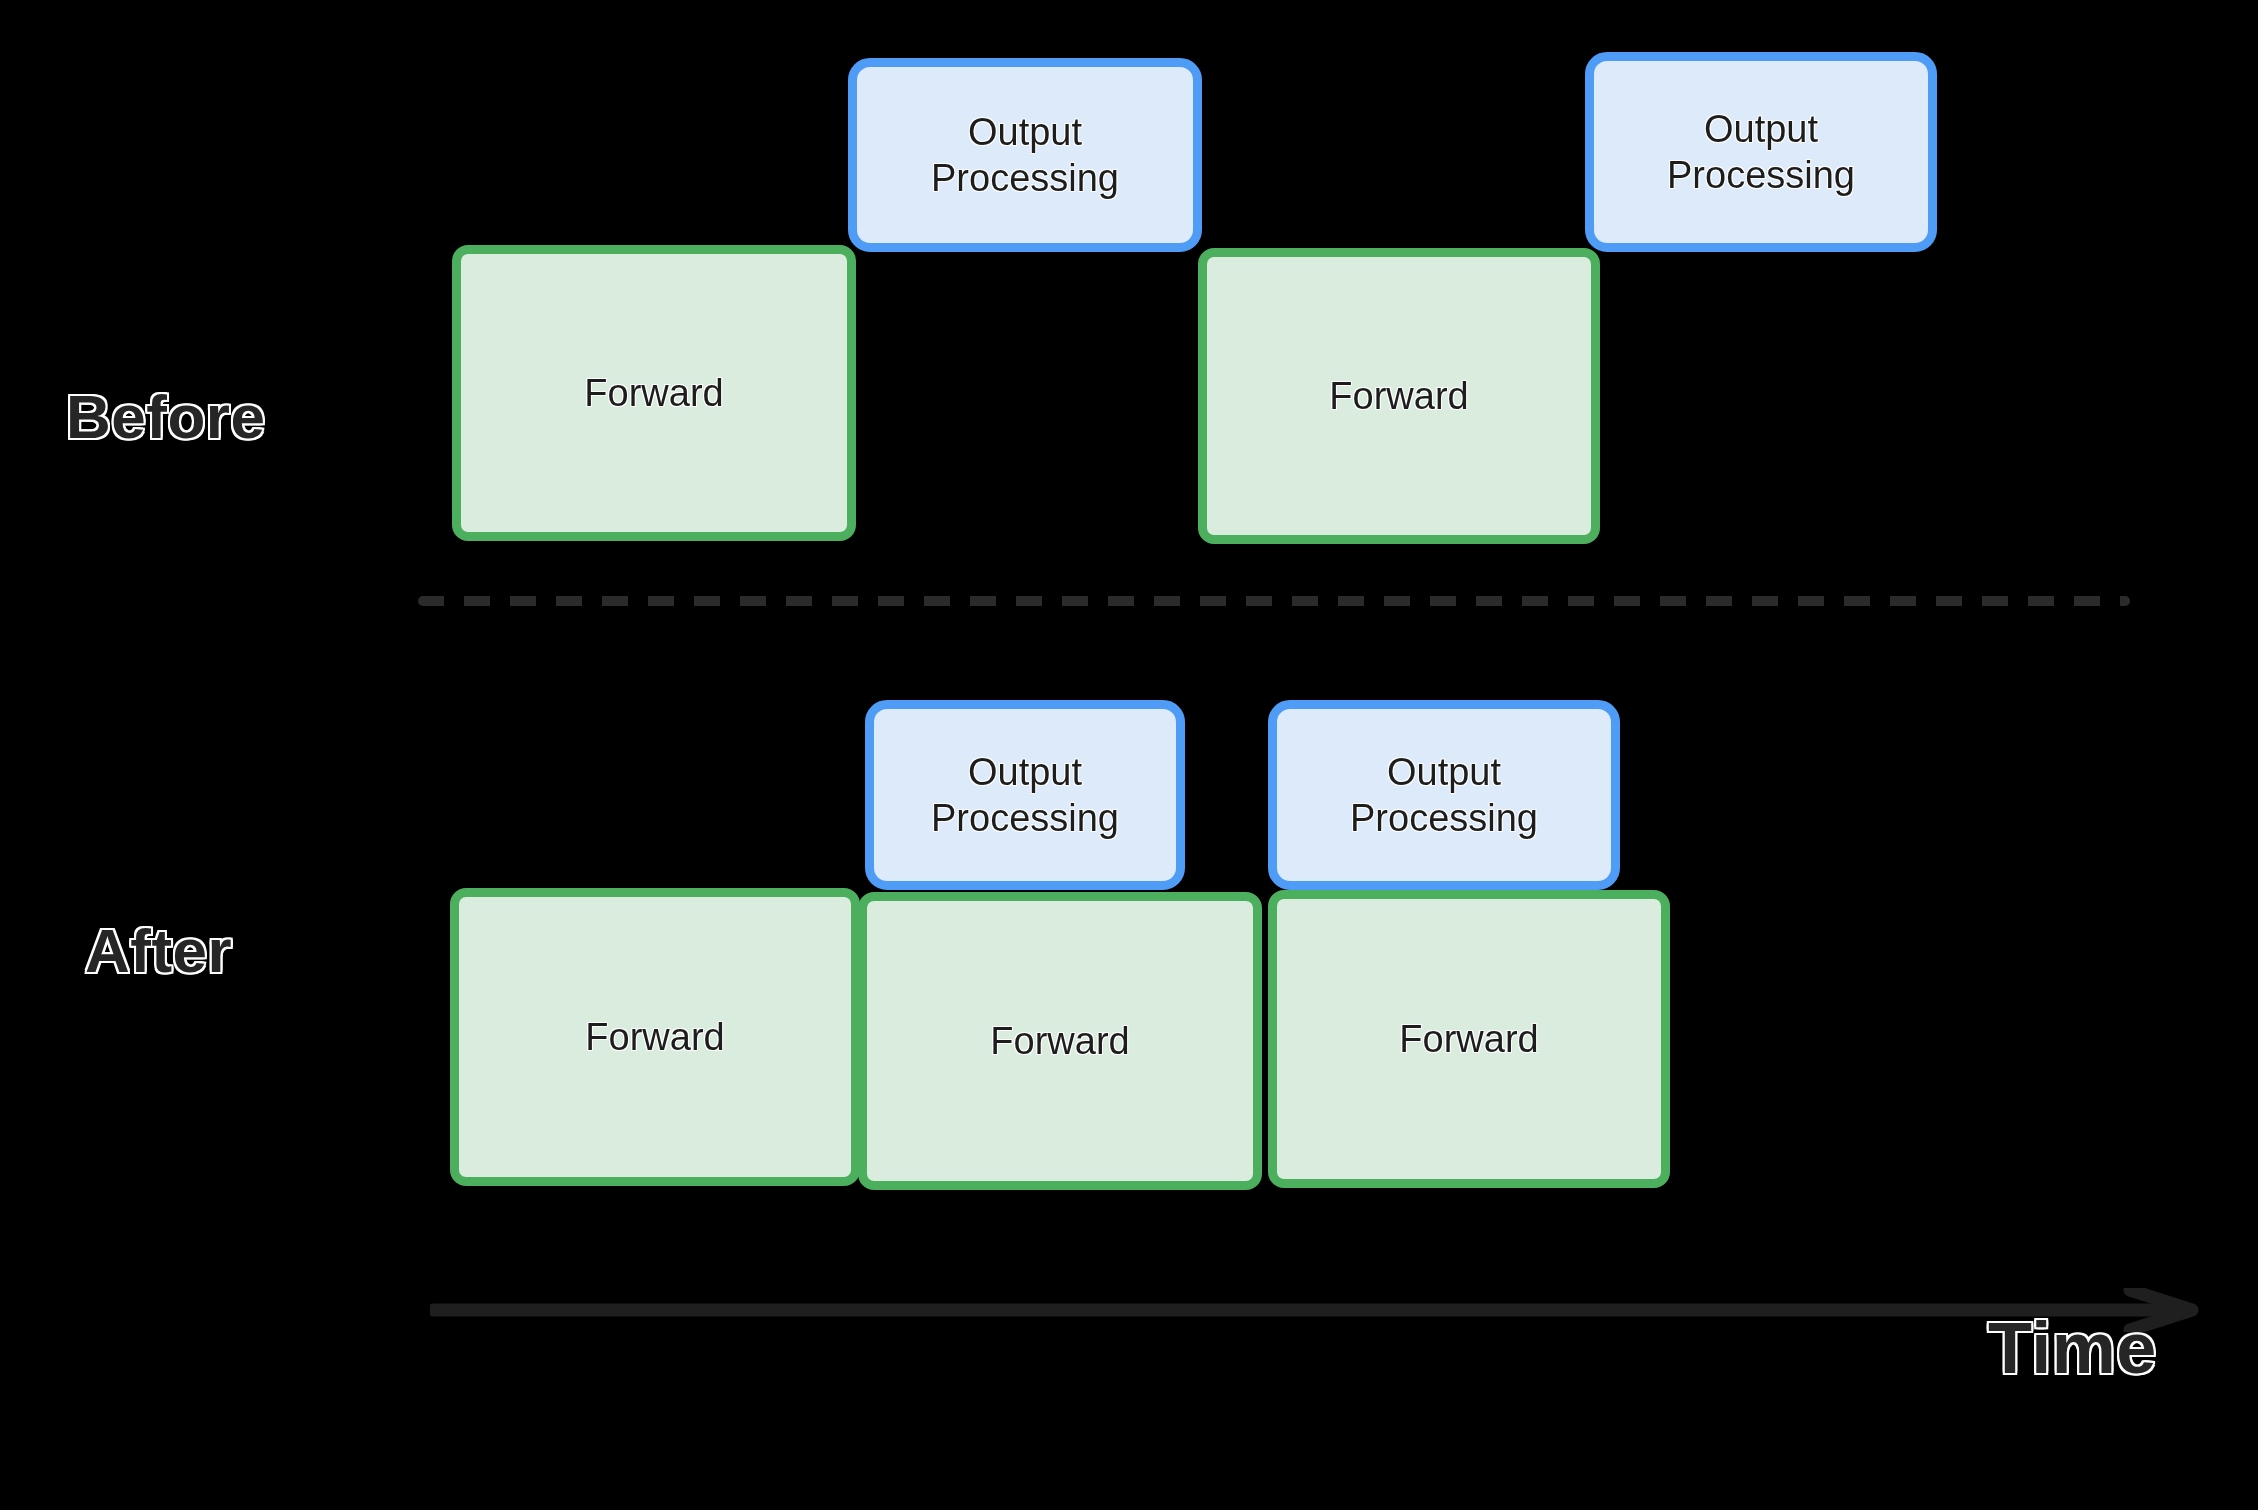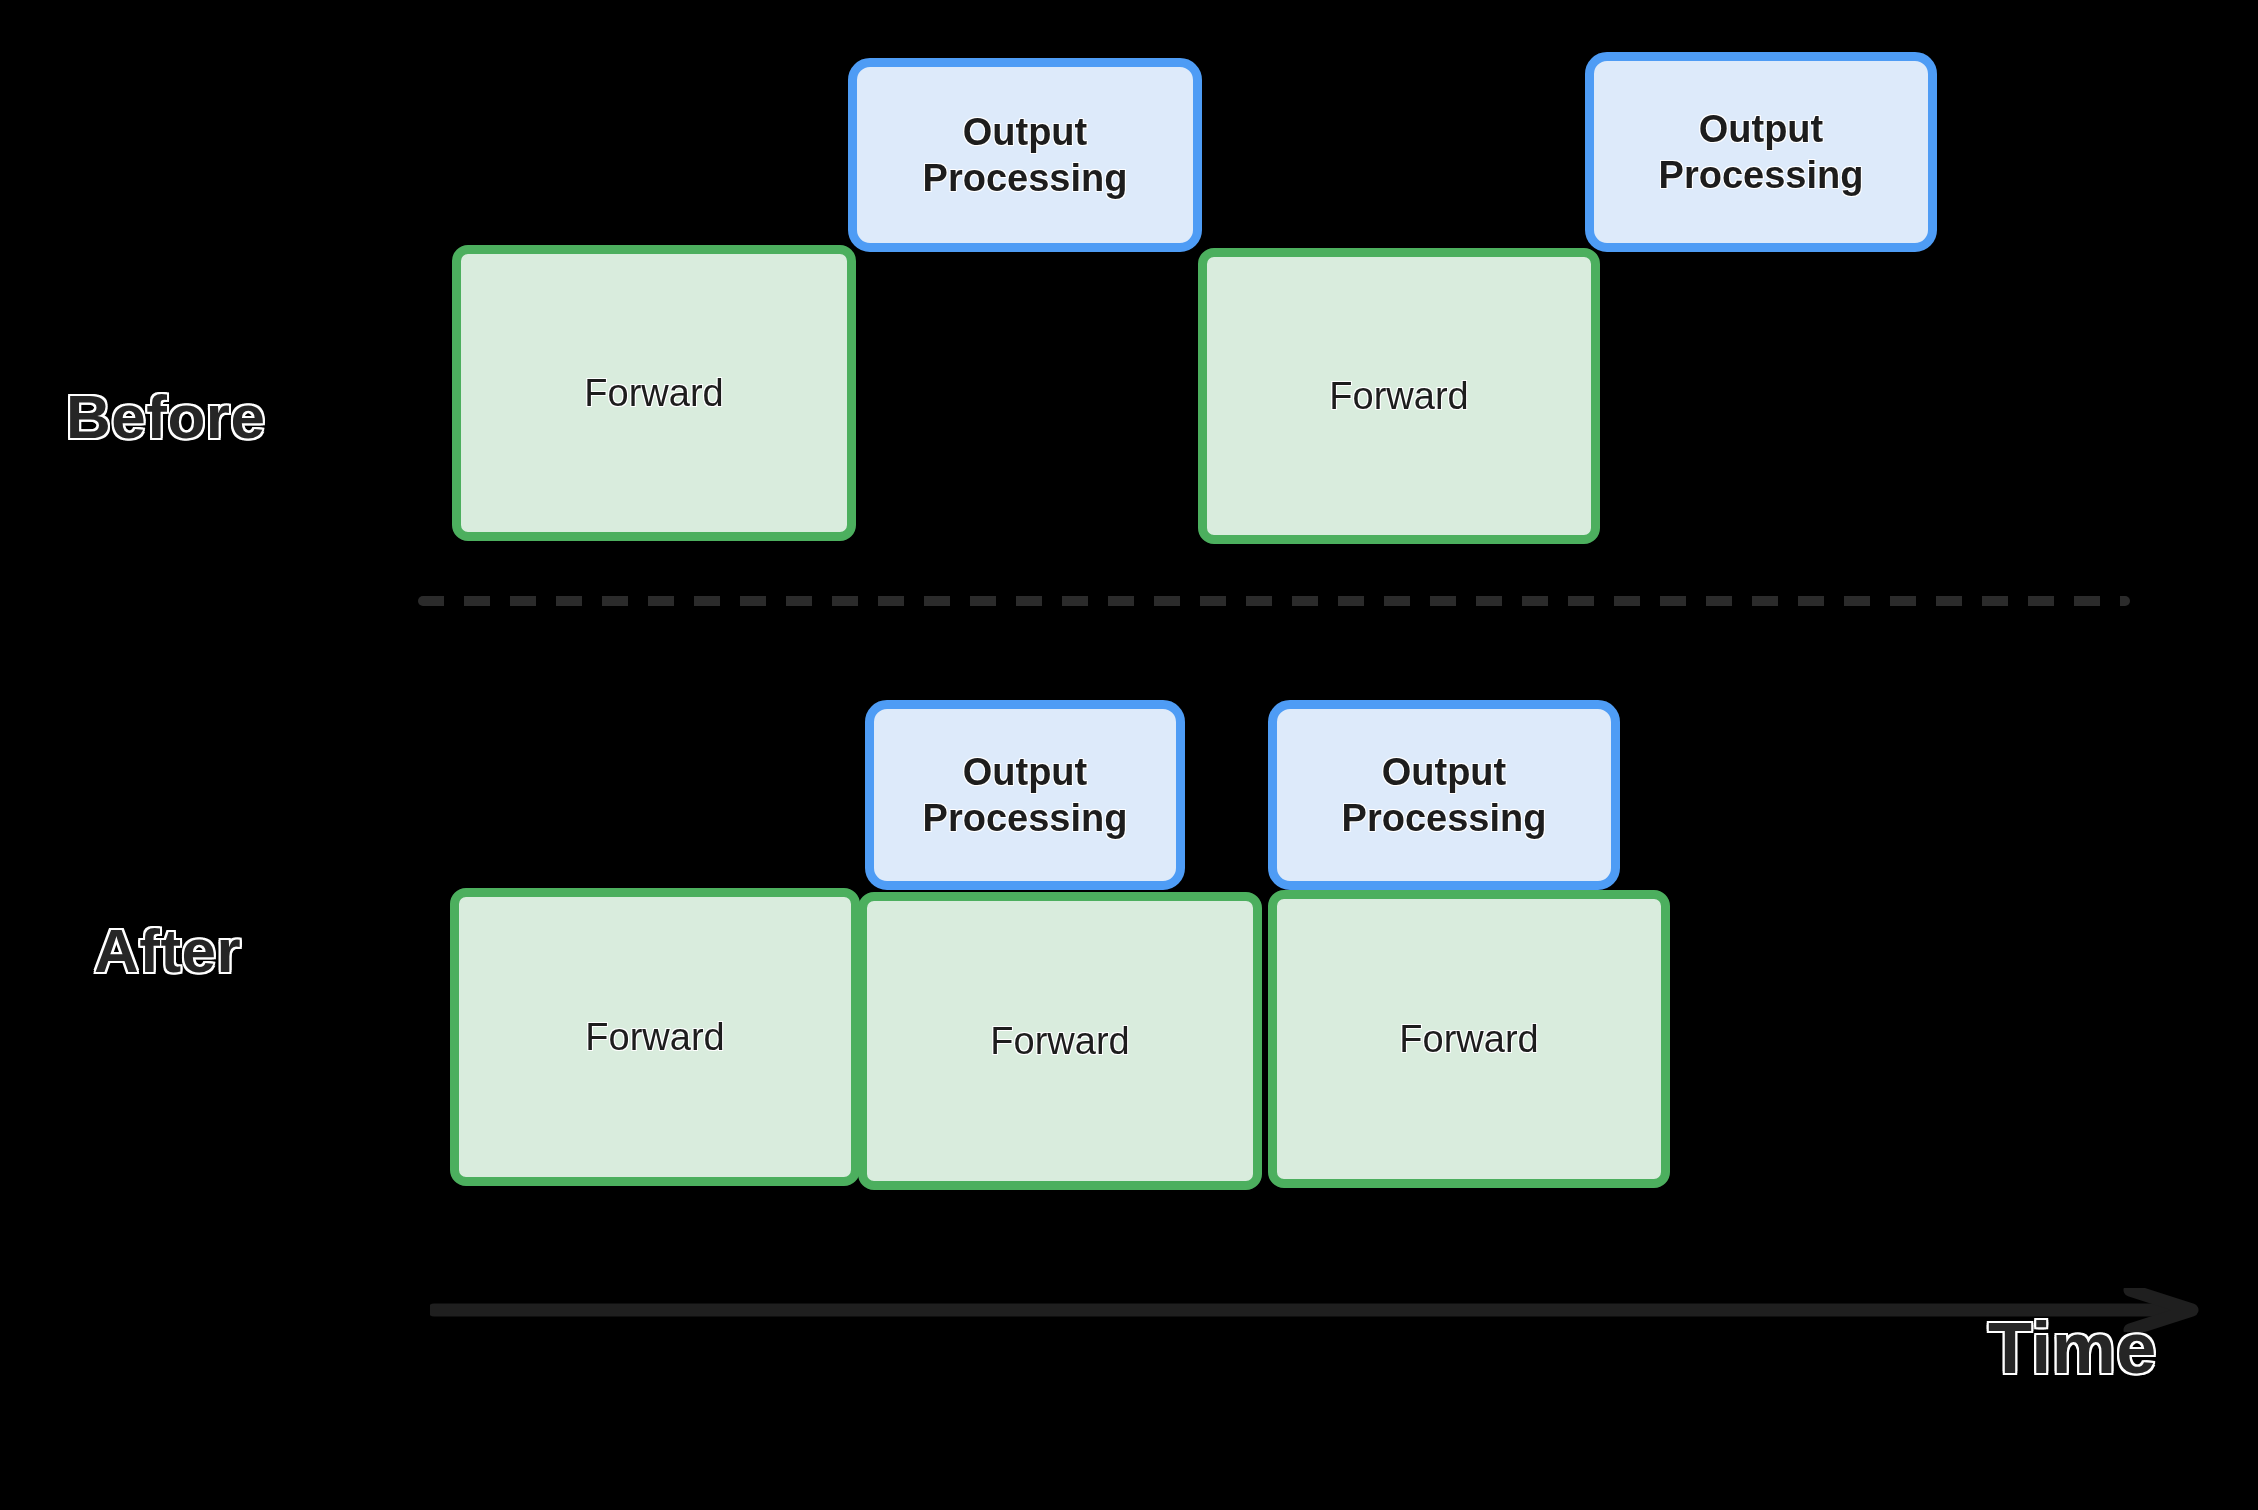--- a/index.html
+++ b/index.html
@@ -27,21 +27,21 @@
     white-space: nowrap;
     -webkit-text-stroke: 3px #ffffff;
     paint-order: stroke fill;
     text-shadow:
       -2px -2px 0 #ffffff,  2px -2px 0 #ffffff,
       -2px  2px 0 #ffffff,  2px  2px 0 #ffffff,
        0px -2px 0 #ffffff,  0px  2px 0 #ffffff,
       -2px  0px 0 #ffffff,  2px  0px 0 #ffffff;
   }
   #label-before { left: 66px; top: 386px; }
-  #label-after  { left: 94px; top: 920px; }
+  #label-after  { left: 85px; top: 920px; }
   #label-time   { left: 1988px; top: 1312px; font-size: 72px; }
 
   
   .box {
     position: absolute;
     box-sizing: border-box;
     display: flex;
     align-items: center;
     justify-content: center;
     text-align: center;
@@ -59,21 +59,21 @@
   .box-label {
     color: #1d1d1d;
     font-size: 38px;
     line-height: 1.22;
     font-weight: normal;
     text-shadow:
       -1px -1px 0 rgba(255,255,255,.95),  1px -1px 0 rgba(255,255,255,.95),
       -1px  1px 0 rgba(255,255,255,.95),  1px  1px 0 rgba(255,255,255,.95);
   }
   .box-blue .box-label {
-    font-weight: bold;
+    font-weight: normal;
     font-size: 38px;
   }
 
   
   #divider {
     position: absolute;
     left: 418px;
     top: 596px;
     width: 1712px;
     height: 10px;

